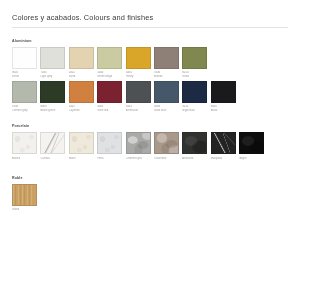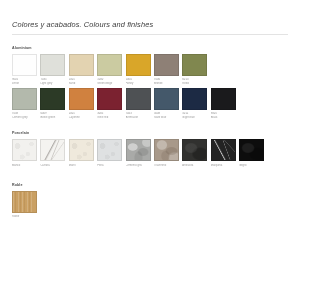--- a/index.html
+++ b/index.html
@@ -7,22 +7,21 @@
     width:300px;height:300px;
     background:#ffffff;
     font-family:"Liberation Sans","DejaVu Sans",sans-serif;
     overflow:hidden;
     -webkit-font-smoothing:antialiased;
   }
   .page{position:relative;width:300px;height:300px;box-sizing:border-box;}
 
   
   .header{
-    padding:20px 12px 0 12px;
-    font-style:italic;
+    padding:13px 12px 0 12px;
   }
   .title{
     font-size:7.4px;
     color:#3b3b3b;
     letter-spacing:.12px;
     line-height:9px;
     font-weight:400;
   }
   .title-rule{
     margin:5px 12px 0 12px;

